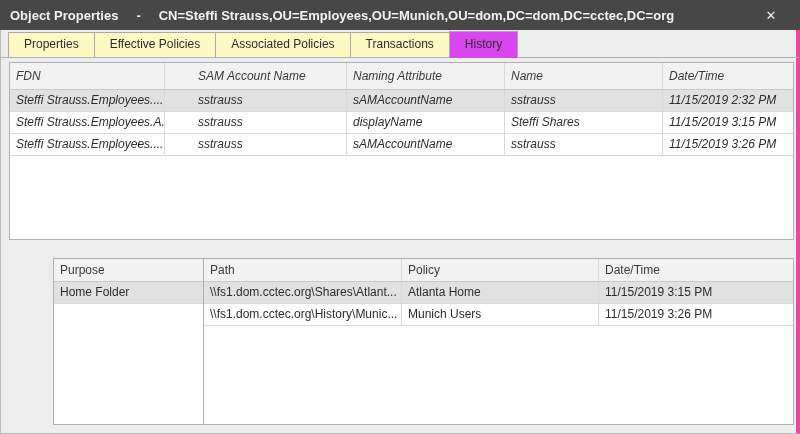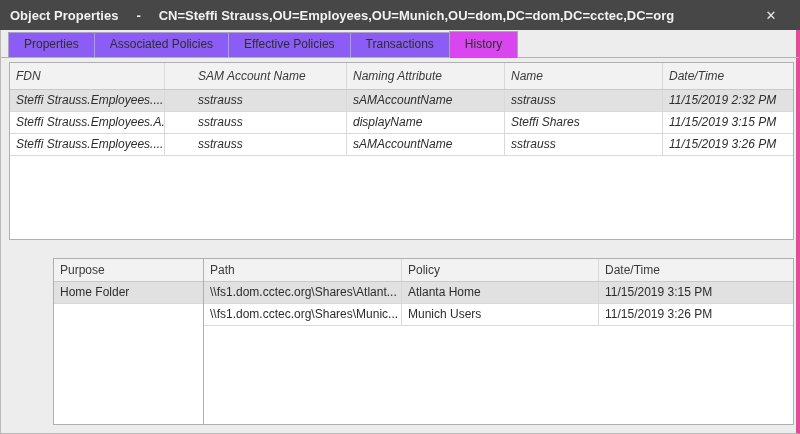--- a/index.html
+++ b/index.html
@@ -15,21 +15,21 @@
   .titletext { font-size:13px; font-weight:700; padding-left:10px; white-space:nowrap; }
   .titletext .sep { margin:0 18px; }
   .closebtn { position:absolute; right:14px; top:0; height:30px; width:30px; display:flex;
               align-items:center; justify-content:center; cursor:pointer; }
   .closebtn span { font-size:13px; color:#e9e9e9; }
 
   
   .tabstrip { position:absolute; left:0; top:30px; width:798px; height:28px; padding:3px 0 0 7px;
               border-bottom:1px solid #b2b2b2; display:flex; align-items:flex-end; }
   .tab { height:25px; line-height:23px; padding:0 15px; font-size:12px; color:#2e2e2e;
-         background:#8b5cf6; border:1px solid #a9a9a9; border-bottom:none; margin-right:-1px; cursor:pointer; }
+         background:#fef9c3; border:1px solid #a9a9a9; border-bottom:none; margin-right:-1px; cursor:pointer; }
   .tab.active { background:#d946ef; height:27px; line-height:25px; margin-bottom:-1px; position:relative; z-index:2; }
 
   
   .panel { position:absolute; background:#ffffff; border:1px solid #b0b0b0; overflow:hidden; }
   .thead { display:flex; background:#f2f2f2; border-bottom:1px solid #c9c9c9; }
   .thead .cell { font-size:12px; color:#3a3a3a; }
   .trow { display:flex; border-bottom:1px solid #d9d9d9; background:#ffffff; cursor:default; }
   .trow.sel { background:#e1e1e1; }
   .cell { padding-left:6px; white-space:nowrap; overflow:hidden; font-size:12px; color:#2d2d2d;
           border-right:1px solid #d9d9d9; }
@@ -58,22 +58,22 @@
     <div class="titletext">
       <span>Object Properties</span><span class="sep">-</span><span>CN=Steffi Strauss,OU=Employees,OU=Munich,OU=dom,DC=dom,DC=cctec,DC=org</span>
     </div>
     <div class="closebtn">
       <span>✕</span>
     </div>
   </div>
 
   <div class="tabstrip">
     <div class="tab">Properties</div>
+    <div class="tab">Effective Policies</div>
     <div class="tab">Associated Policies</div>
-    <div class="tab">Effective Policies</div>
     <div class="tab">Transactions</div>
     <div class="tab active">History</div>
   </div>
 
   <div class="panel" id="history-table">
     <div class="thead">
       <div class="cell hc1">FDN</div>
       <div class="cell hc2">SAM Account Name</div>
       <div class="cell hc3">Naming Attribute</div>
       <div class="cell hc4">Name</div>
@@ -116,19 +116,19 @@
       <div class="cell pc1">Path</div>
       <div class="cell pc2">Policy</div>
       <div class="cell last">Date/Time</div>
     </div>
     <div class="trow sel">
       <div class="cell pc1">\\fs1.dom.cctec.org\Shares\Atlant...</div>
       <div class="cell pc2">Atlanta Home</div>
       <div class="cell last">11/15/2019 3:15 PM</div>
     </div>
     <div class="trow">
-      <div class="cell pc1">\\fs1.dom.cctec.org\Shares\Munic...</div>
+      <div class="cell pc1">\\fs1.dom.cctec.org\History\Munic...</div>
       <div class="cell pc2">Munich Users</div>
       <div class="cell last">11/15/2019 3:26 PM</div>
     </div>
   </div>
 
 </div>
 
 </body></html>

